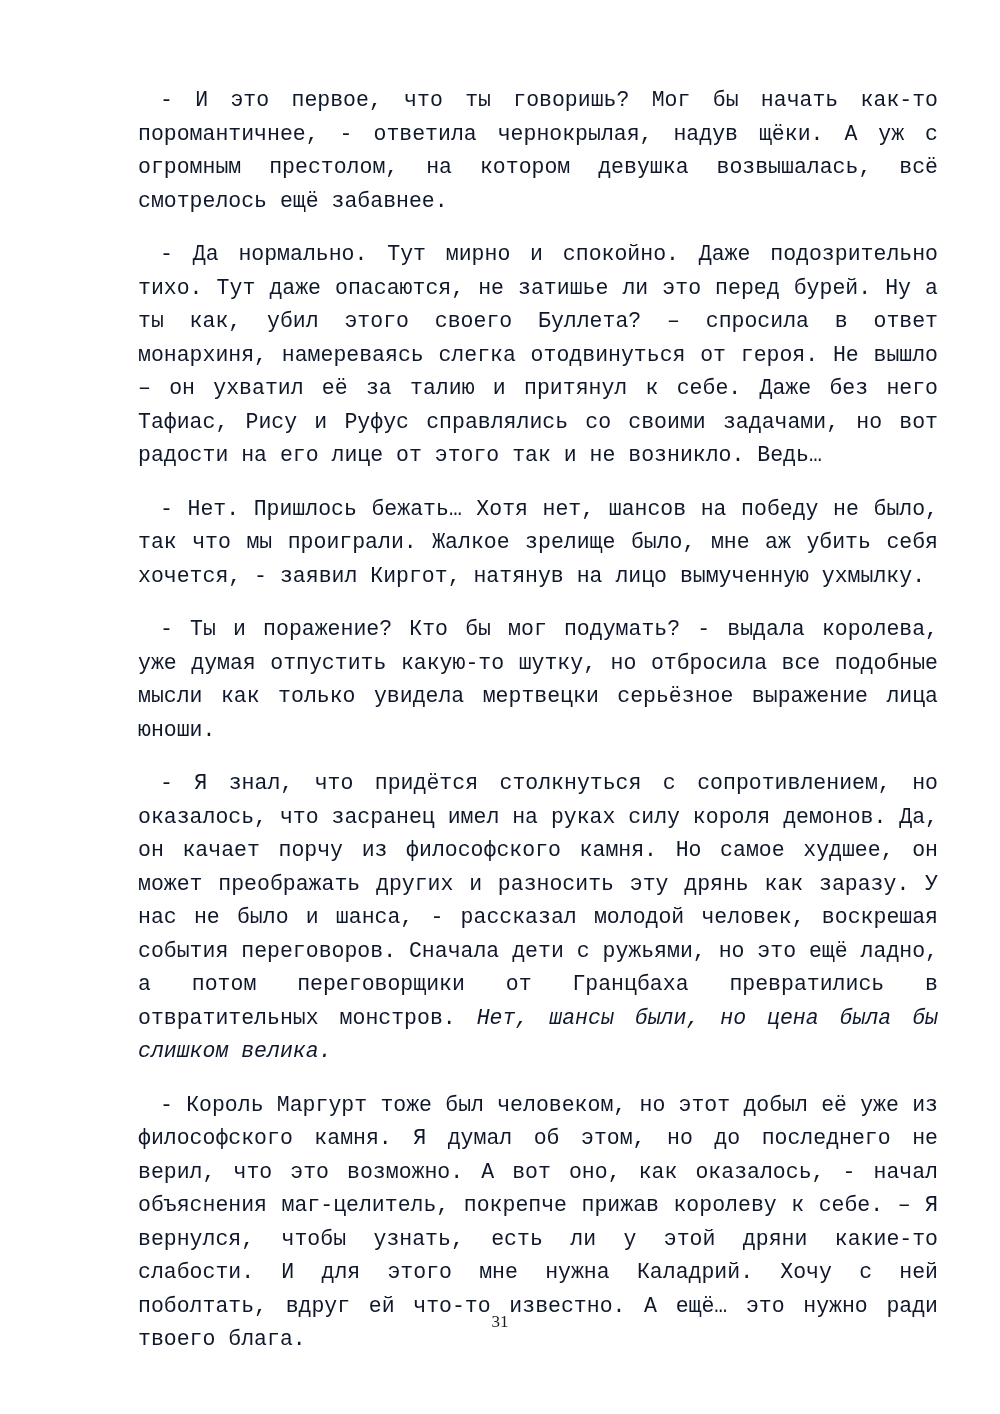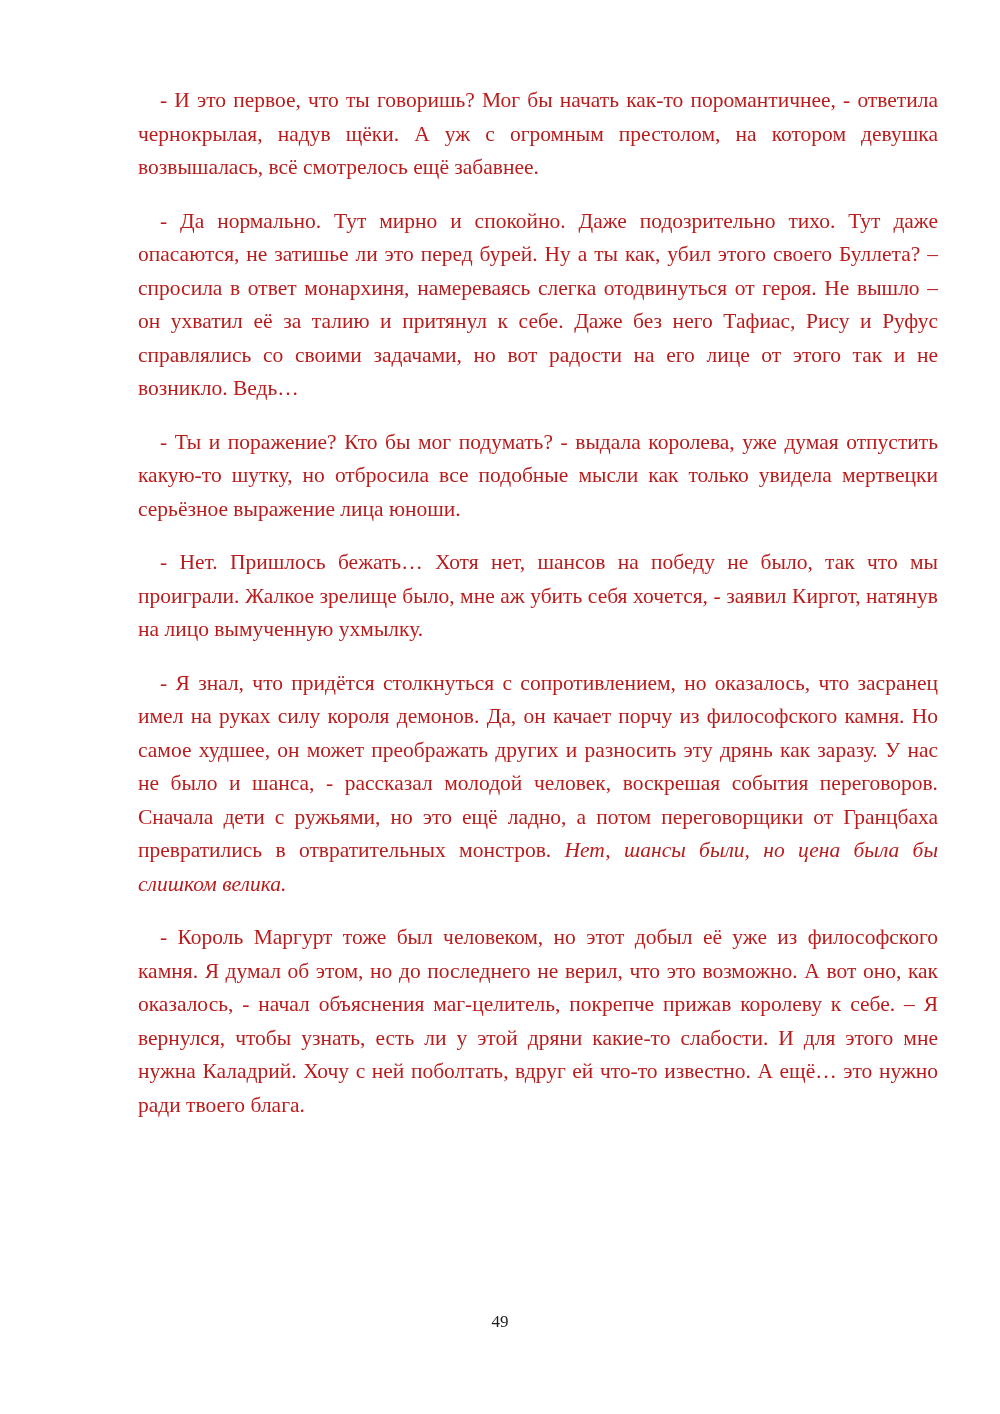--- a/index.html
+++ b/index.html
@@ -16,24 +16,24 @@
     overflow: hidden;
   }
   .content {
     position: absolute;
     left: 138px;
     top: 84px;
     width: 800px;
   }
   p.para {
     margin: 0 0 20px 0;
-    font-family: Liberation Serif, serif;
+    font-family: Liberation Mono, monospace;
     font-size: 21.5px;
     line-height: 33.5px;
-    color: #b91c1c;
+    color: #0f172a;
     text-align: justify;
     text-indent: 22px;
     hyphens: none;
   }
   p.para:last-of-type {
     margin-bottom: 8px;
   }
   .italic {
     font-style: italic;
   }
@@ -49,20 +49,20 @@
   }
 </style>
 </head>
 <body>
 
 <div class="page">
   <div class="content">
 
     <p class="para">- И это первое, что ты говоришь? Мог бы начать как-то поромантичнее, - ответила чернокрылая, надув щёки. А уж с огромным престолом, на котором девушка возвышалась, всё смотрелось ещё забавнее.</p>
     <p class="para">- Да нормально. Тут мирно и спокойно. Даже подозрительно тихо. Тут даже опасаются, не затишье ли это перед бурей. Ну а ты как, убил этого своего Буллета? – спросила в ответ монархиня, намереваясь слегка отодвинуться от героя. Не вышло – он ухватил её за талию и притянул к себе. Даже без него Тафиас, Рису и Руфус справлялись со своими задачами, но вот радости на его лице от этого так и не возникло. Ведь…</p>
+    <p class="para">- Нет. Пришлось бежать… Хотя нет, шансов на победу не было, так что мы проиграли. Жалкое зрелище было, мне аж убить себя хочется, - заявил Киргот, натянув на лицо вымученную ухмылку.</p>
     <p class="para">- Ты и поражение? Кто бы мог подумать? - выдала королева, уже думая отпустить какую-то шутку, но отбросила все подобные мысли как только увидела мертвецки серьёзное выражение лица юноши.</p>
-    <p class="para">- Нет. Пришлось бежать… Хотя нет, шансов на победу не было, так что мы проиграли. Жалкое зрелище было, мне аж убить себя хочется, - заявил Киргот, натянув на лицо вымученную ухмылку.</p>
     <p class="para"><span>- Я знал, что придётся столкнуться с сопротивлением, но оказалось, что засранец имел на руках силу короля демонов. Да, он качает порчу из философского камня. Но самое худшее, он может преображать других и разносить эту дрянь как заразу. У нас не было и шанса, - рассказал молодой человек, воскрешая события переговоров. Сначала дети с ружьями, но это ещё ладно, а потом переговорщики от Гранцбаха превратились в отвратительных монстров. </span><span class="italic">Нет, шансы были, но цена была бы слишком велика.</span></p>
     <p class="para">- Король Маргурт тоже был человеком, но этот добыл её уже из философского камня. Я думал об этом, но до последнего не верил, что это возможно. А вот оно, как оказалось, - начал объяснения маг-целитель, покрепче прижав королеву к себе. – Я вернулся, чтобы узнать, есть ли у этой дряни какие-то слабости. И для этого мне нужна Каладрий. Хочу с ней поболтать, вдруг ей что-то известно. А ещё… это нужно ради твоего блага.</p>
 
   </div>
-  <div class="page-number">49</div>
+  <div class="page-number">31</div>
 </div>
 
 </body></html>

